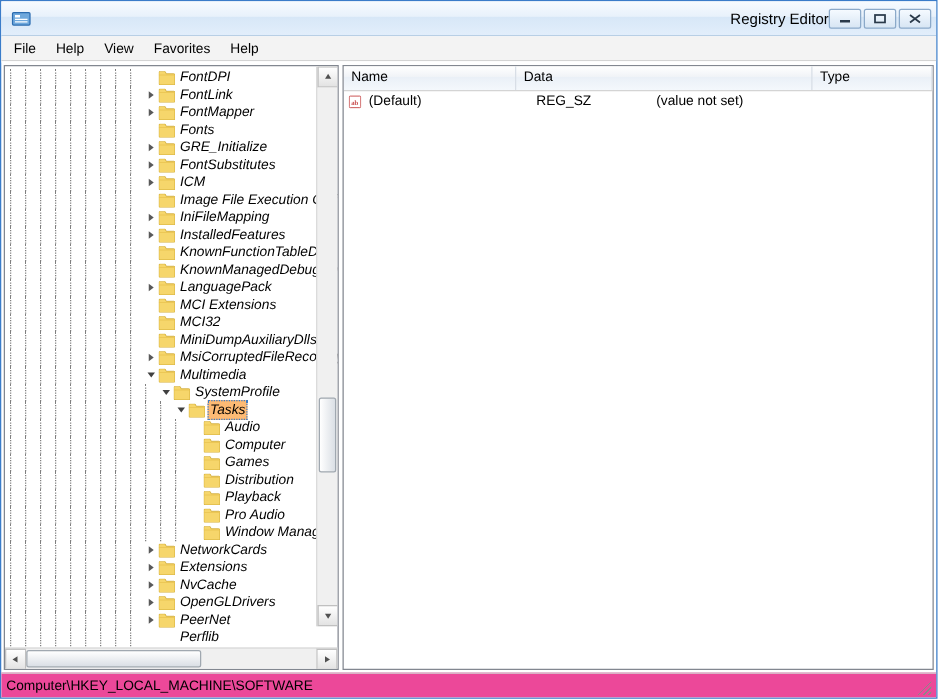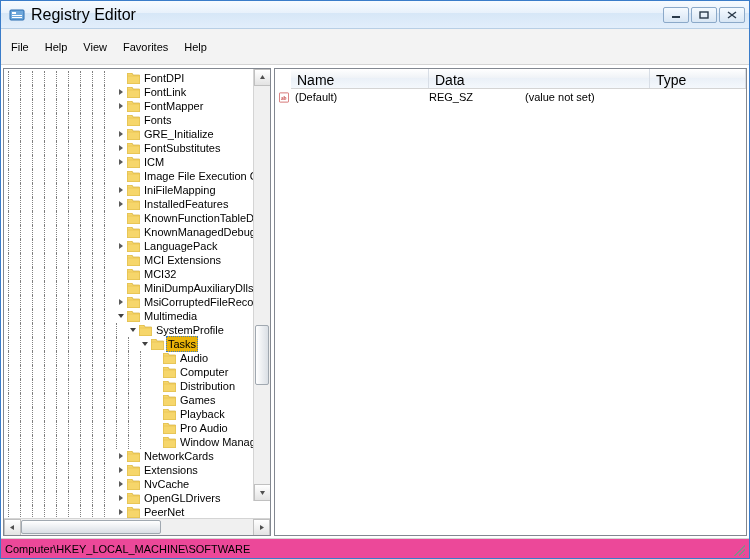--- a/index.html
+++ b/index.html
@@ -24,37 +24,38 @@
   border-bottom: 1px solid #b8cfe5;
 }
 .titlebar .app-icon {
   width: 16px; height: 16px; margin: 0 4px;
   display: flex; align-items: center; justify-content: center;
   color: #2b6cb0;
 }
 .titlebar .title-text {
   flex: 1;
   color: #000;
-  font-size: 16px;
+  font-size: 12px;
   padding-left: 2px;
+  text-align: right;
 }
 .win-buttons { display: flex; gap: 2px; }
 .win-btn {
   width: 26px; height: 16px;
   border: 1px solid #8ba9c9;
   border-radius: 2px;
   background: linear-gradient(to bottom,#f5faff,#d8e6f4);
   display: flex; align-items: center; justify-content: center;
   font-size: 9px; color: #2a3a4a;
   cursor: default;
 }
 .win-btn svg { width: 10px; height: 8px; }
 
 .menubar {
-  height: 36px;
+  height: 20px;
   background: #f3f3f3;
   border-bottom: 1px solid #d4d4d4;
   display: flex;
   align-items: center;
   padding: 0 2px;
 }
 .menu-item {
   padding: 2px 8px;
   color: #000;
   cursor: default;
@@ -73,20 +74,21 @@
   overflow: hidden;
   background: #fff;
   position: relative;
   display: flex;
   flex-direction: column;
 }
 .tree-scroll {
   flex: 1;
   overflow: hidden;
   position: relative;
+  font-style: italic;
 }
 .tree {
   padding: 2px 0 2px 4px;
   line-height: 14px;
   white-space: nowrap;
 }
 .node {
   display: flex;
   align-items: center;
   height: 14px;
@@ -111,21 +113,21 @@
   display: inline-flex; align-items: center; justify-content: center;
   margin: 0 2px 0 0;
   flex-shrink: 0;
 }
 .folder-icon svg { width: 13px; height: 11px; }
 .node-label {
   padding: 0 2px;
   color: #000;
 }
 .node.selected .node-label {
-  background: #eab308;
+  background: #fdba74;
   border: 1px dotted #3a7cc9;
   padding: 0 1px;
 }
 
 .vscroll {
   position: absolute;
   right: 0; top: 0; bottom: 17px;
   width: 17px;
   background: #f0f0f0;
   border-left: 1px solid #d4d4d4;
@@ -168,22 +170,21 @@
   background: #fff;
   display: flex;
   flex-direction: column;
   overflow: hidden;
 }
 .list-header {
   display: flex;
   height: 20px;
   background: linear-gradient(to bottom,#fff,#f0f3f7 45%,#eaf0f7 46%,#f4f8fc);
   border-bottom: 1px solid #d4d4d4;
-  font-size: 14px;
-  margin-left: 16px;
+  font-size: 11px;
 }
 .col {
   padding: 3px 6px;
   border-right: 1px solid #d8dee6;
   color: #000;
   cursor: default;
 }
 .col-name { width: 138px; }
 .col-type { width: 96px; }
 .col-data { flex: 1; }
@@ -753,43 +754,43 @@
             <span class="indent"></span>
             <span class="indent"></span>
             <span class="indent"></span>
             <span class="expander"></span>
             <span class="folder-icon">
               <svg viewBox="0 0 13 11">
                 <path d="M0 2 L0 10 Q0 11 1 11 L12 11 Q13 11 13 10 L13 3 Q13 2 12 2 L6 2 L5 0 L1 0 Q0 0 0 1 Z" fill="#f6d66b" stroke="#c9a227" stroke-width="0.6"></path>
                 <path d="M0 3 L13 3" stroke="#e8c14e" stroke-width="0.6"></path>
               </svg>
             </span>
+            <span class="node-label">Games</span>
+          </div>
+          <div class="node">
+            <span class="indent"></span>
+            <span class="indent"></span>
+            <span class="indent"></span>
+            <span class="indent"></span>
+            <span class="indent"></span>
+            <span class="indent"></span>
+            <span class="indent"></span>
+            <span class="indent"></span>
+            <span class="indent"></span>
+            <span class="indent"></span>
+            <span class="indent"></span>
+            <span class="indent"></span>
+            <span class="expander"></span>
+            <span class="folder-icon">
+              <svg viewBox="0 0 13 11">
+                <path d="M0 2 L0 10 Q0 11 1 11 L12 11 Q13 11 13 10 L13 3 Q13 2 12 2 L6 2 L5 0 L1 0 Q0 0 0 1 Z" fill="#f6d66b" stroke="#c9a227" stroke-width="0.6"></path>
+                <path d="M0 3 L13 3" stroke="#e8c14e" stroke-width="0.6"></path>
+              </svg>
+            </span>
             <span class="node-label">Distribution</span>
-          </div>
-          <div class="node">
-            <span class="indent"></span>
-            <span class="indent"></span>
-            <span class="indent"></span>
-            <span class="indent"></span>
-            <span class="indent"></span>
-            <span class="indent"></span>
-            <span class="indent"></span>
-            <span class="indent"></span>
-            <span class="indent"></span>
-            <span class="indent"></span>
-            <span class="indent"></span>
-            <span class="indent"></span>
-            <span class="expander"></span>
-            <span class="folder-icon">
-              <svg viewBox="0 0 13 11">
-                <path d="M0 2 L0 10 Q0 11 1 11 L12 11 Q13 11 13 10 L13 3 Q13 2 12 2 L6 2 L5 0 L1 0 Q0 0 0 1 Z" fill="#f6d66b" stroke="#c9a227" stroke-width="0.6"></path>
-                <path d="M0 3 L13 3" stroke="#e8c14e" stroke-width="0.6"></path>
-              </svg>
-            </span>
-            <span class="node-label">Games</span>
           </div>
           <div class="node">
             <span class="indent"></span>
             <span class="indent"></span>
             <span class="indent"></span>
             <span class="indent"></span>
             <span class="indent"></span>
             <span class="indent"></span>
             <span class="indent"></span>
             <span class="indent"></span>

